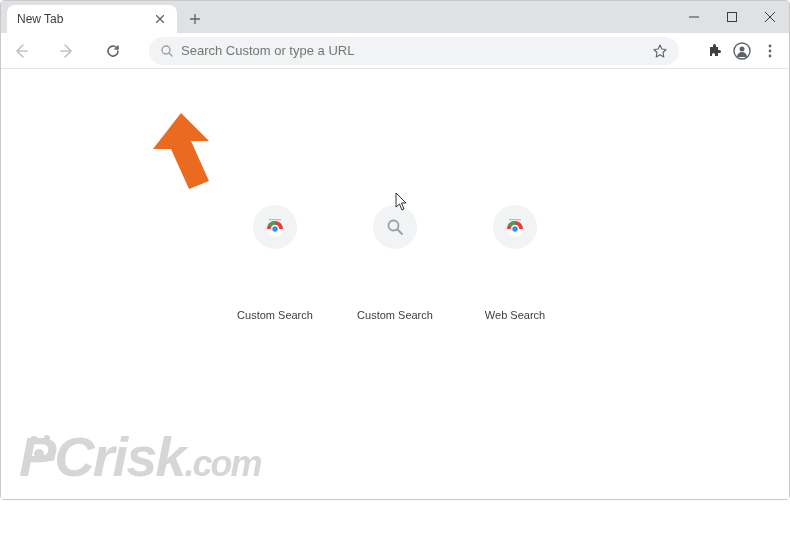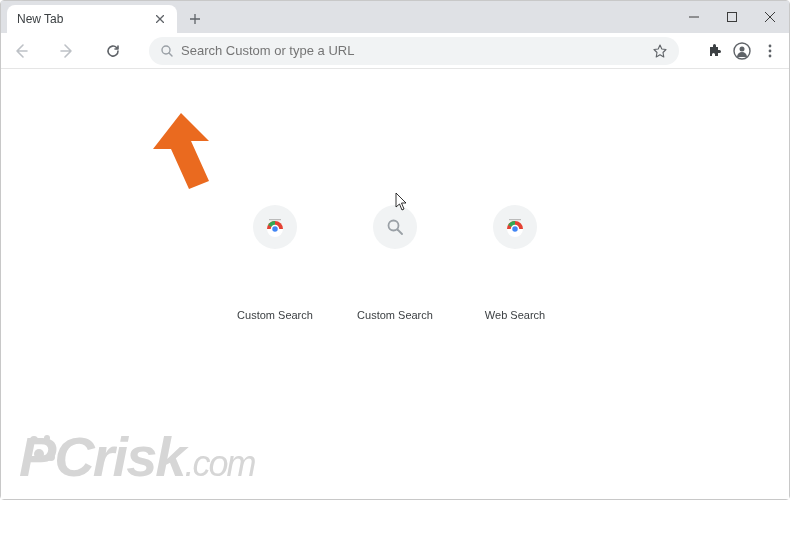--- a/index.html
+++ b/index.html
@@ -36,21 +36,21 @@
   
   .arrow { position: absolute; left: 150px; top: 42px; pointer-events: none; }
 
   
   .cursor { position: absolute; left: 394px; top: 123px; pointer-events: none; }
 
   
   .watermark { position: absolute; left: 18px; bottom: 10px; font-family: Arial, sans-serif; font-size: 56px; font-style: italic; font-weight: bold; color: #d6d6d6; letter-spacing: -2px; white-space: nowrap; pointer-events: none; }
   .watermark .c { position: relative; display: inline-block; }
   .watermark .dots { position: absolute; left: 10px; top: 10px; }
-  .watermark .com { font-size: 36px; font-weight: normal; font-style: italic; }
+  .watermark .com { font-size: 36px; font-weight: bold; font-style: italic; }
 
   svg { display: block; }
 </style>
 </head>
 <body>
 
 <div class="window">
 
   <div class="titlebar">
     <div class="tab">

